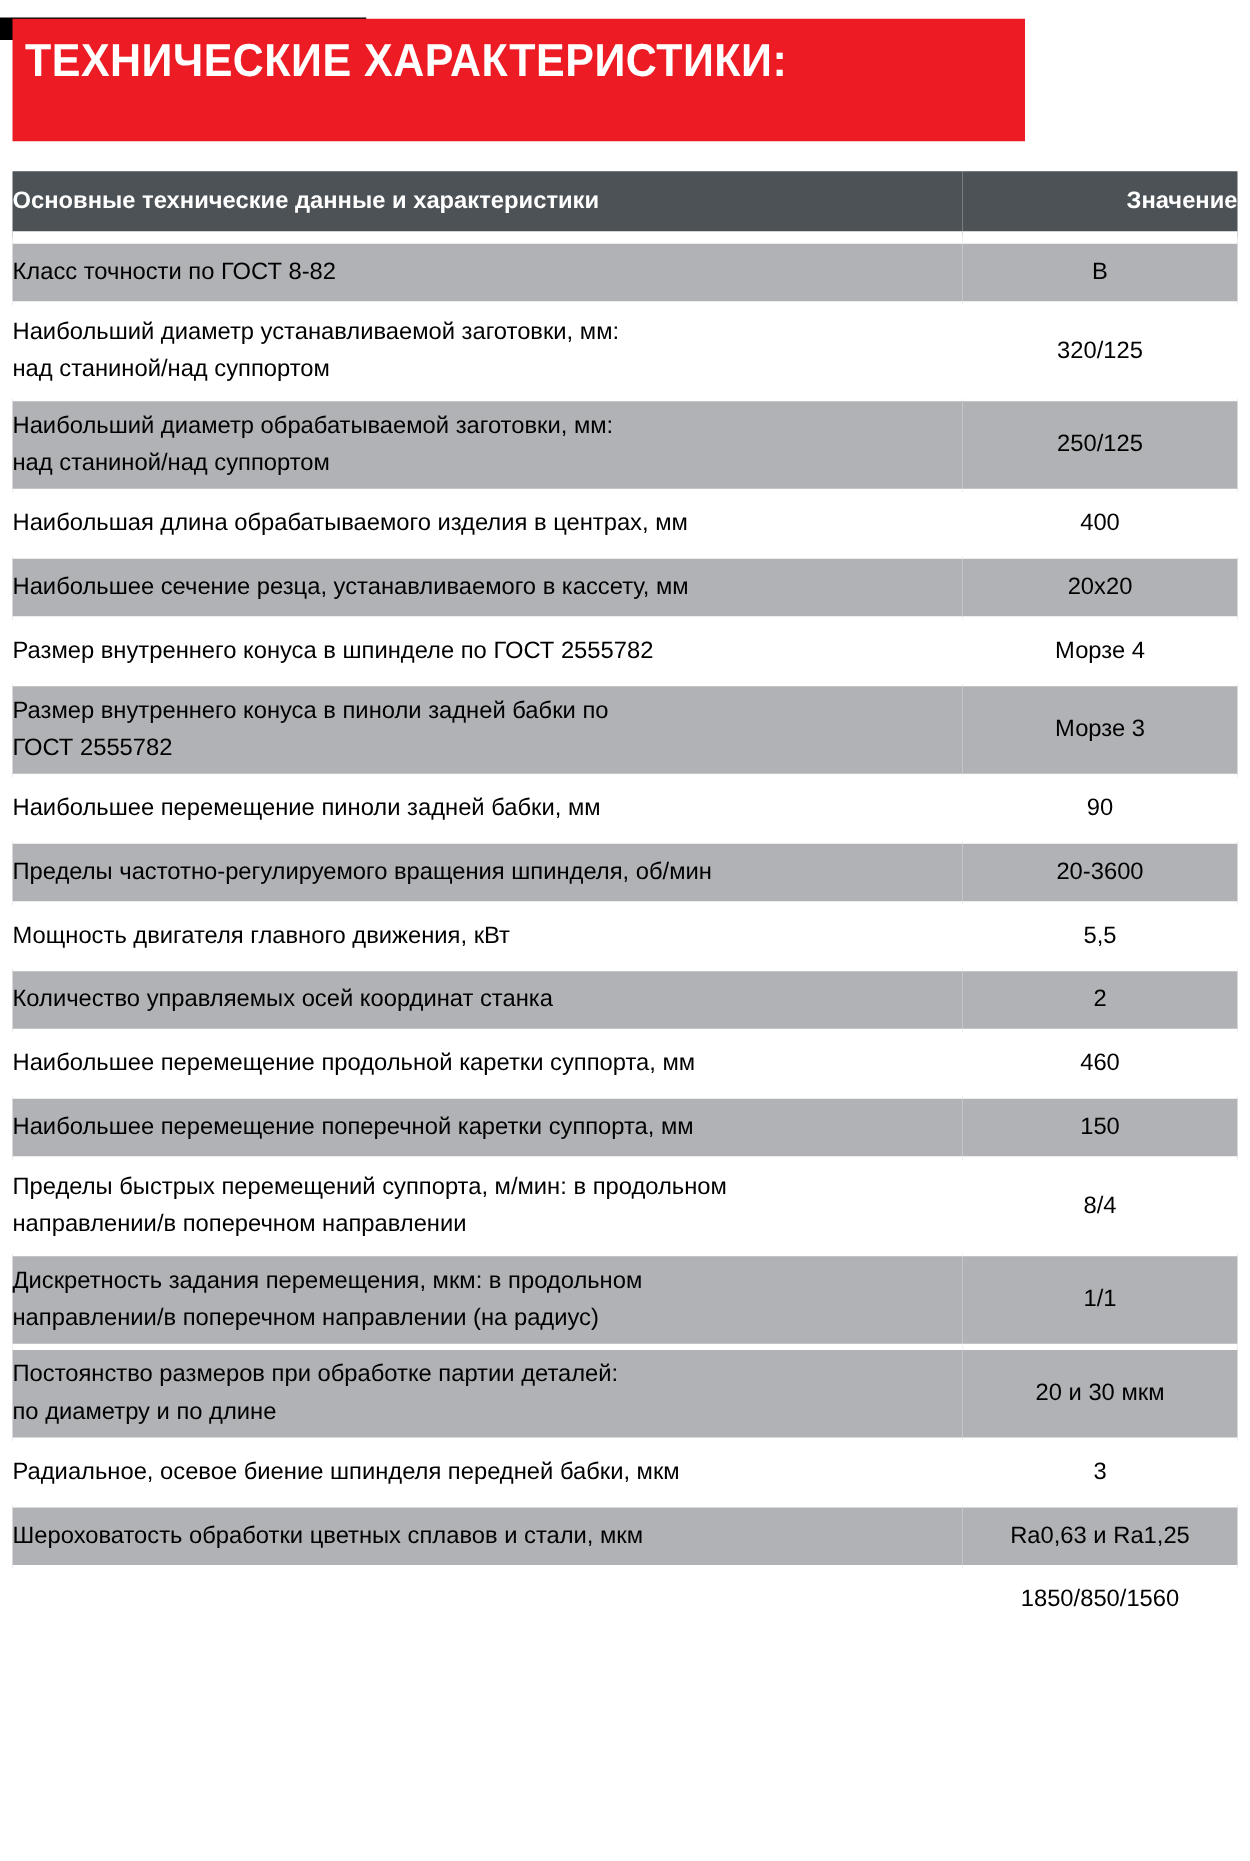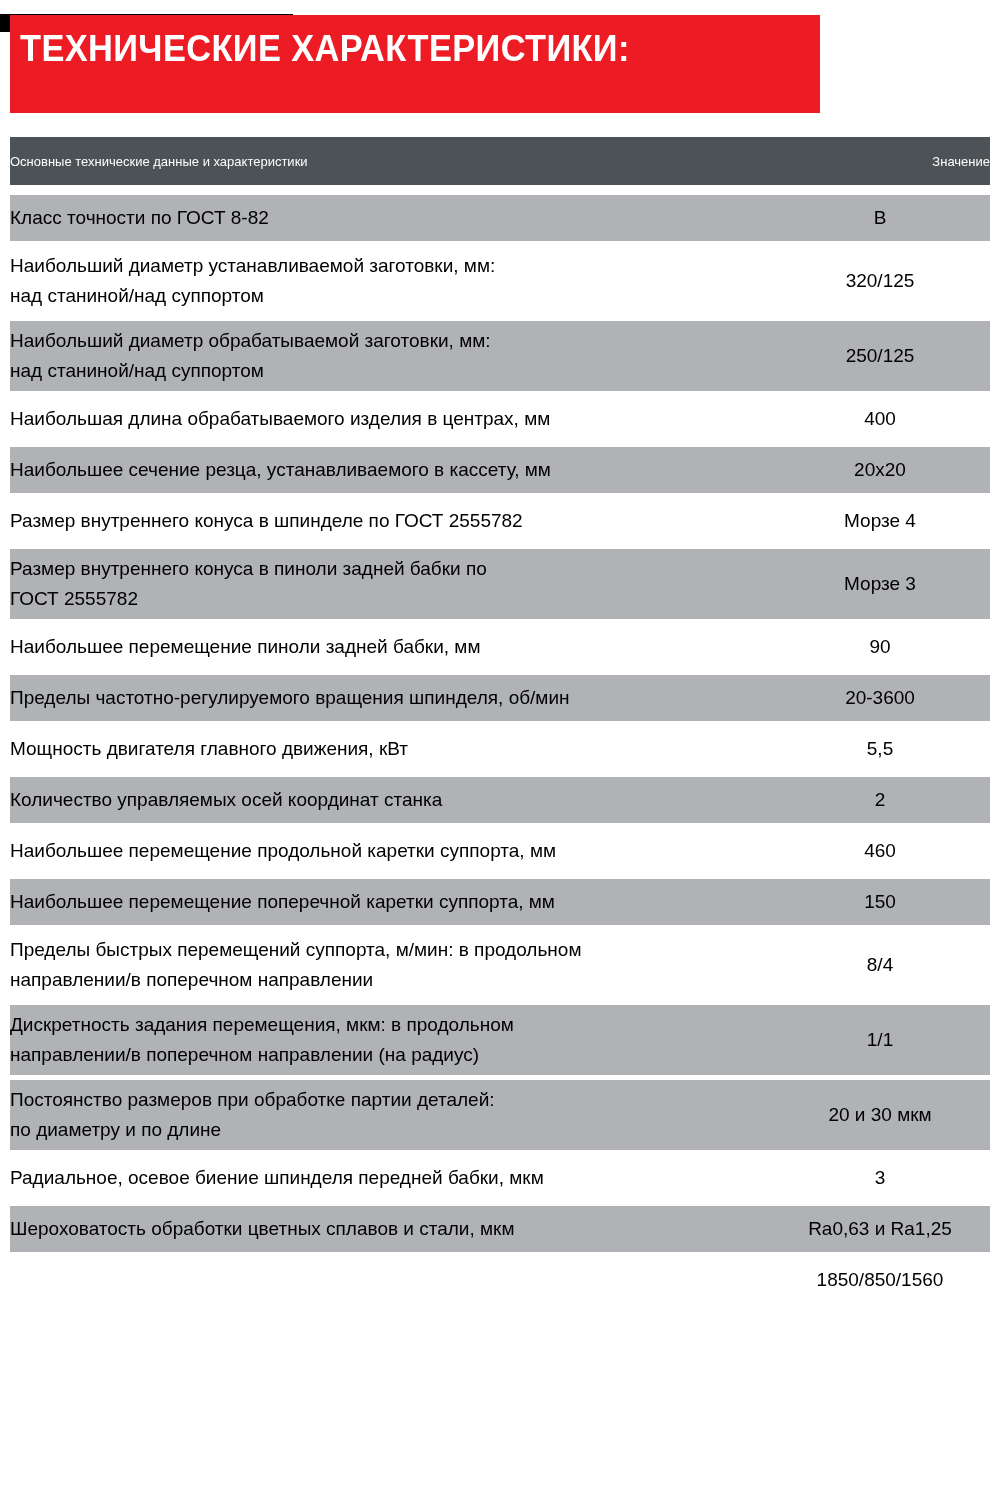--- a/index.html
+++ b/index.html
@@ -68,22 +68,22 @@
     width: 980px;
     border-collapse: collapse;
     table-layout: fixed;
   }
   .spec-table col.c-param { width: 760px; }
   .spec-table col.c-value { width: 220px; }
 
   .spec-table thead th {
     background: #4c5256;
     color: #ffffff;
-    font-size: 13px;
-    font-weight: normal;
+    font-size: 19px;
+    font-weight: bold;
     height: 48px;
     padding: 0;
     vertical-align: middle;
   }
   th.th-param {
     text-align: left;
     padding-left: 22px;
   }
   th.th-value {
     text-align: right;

